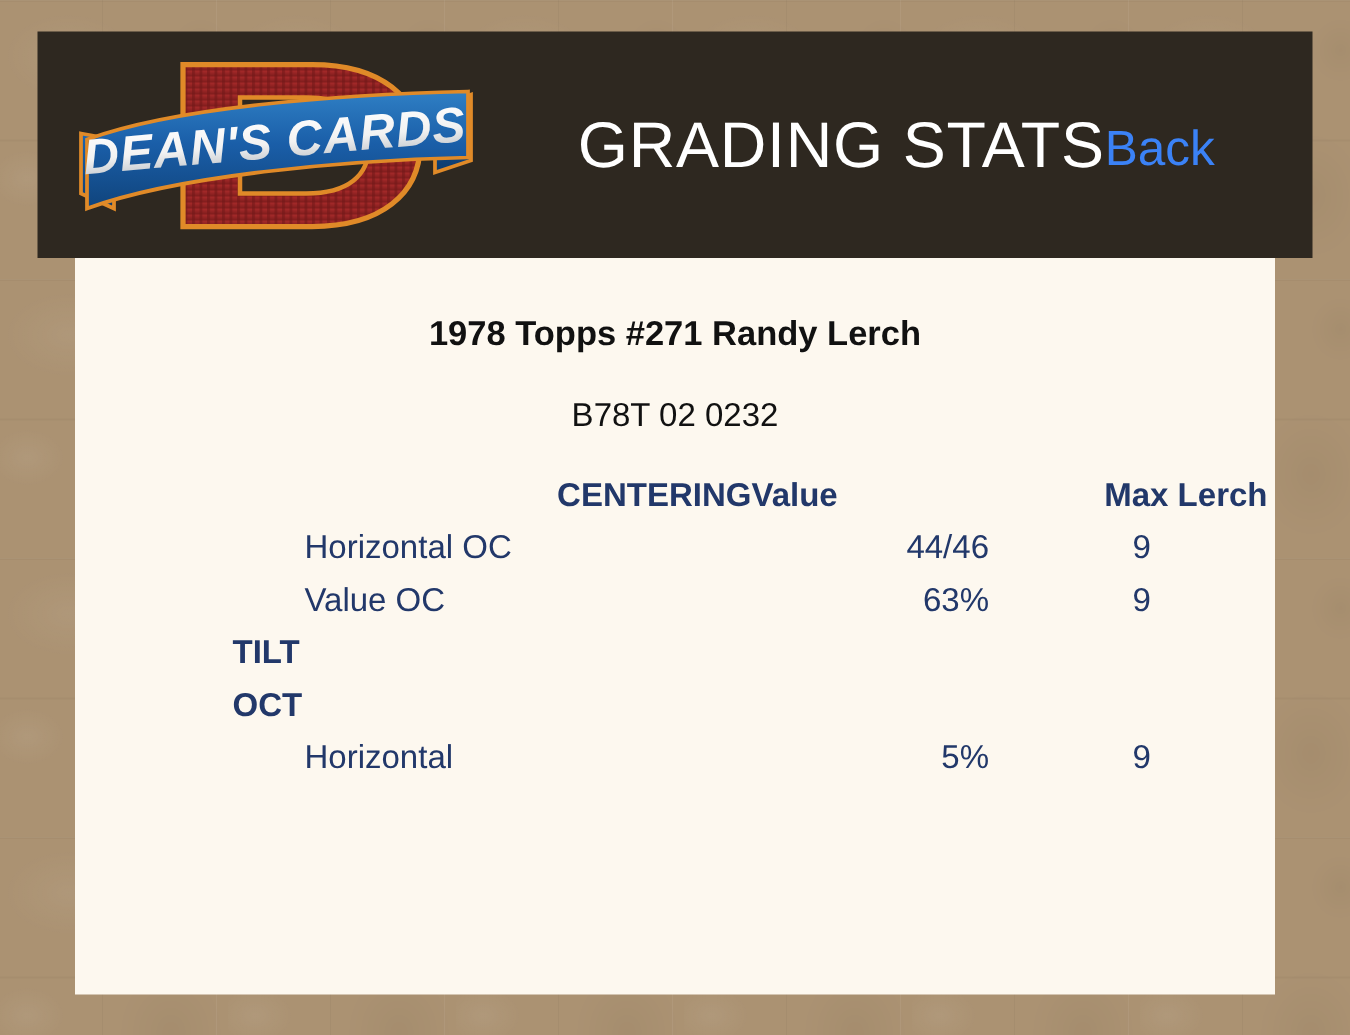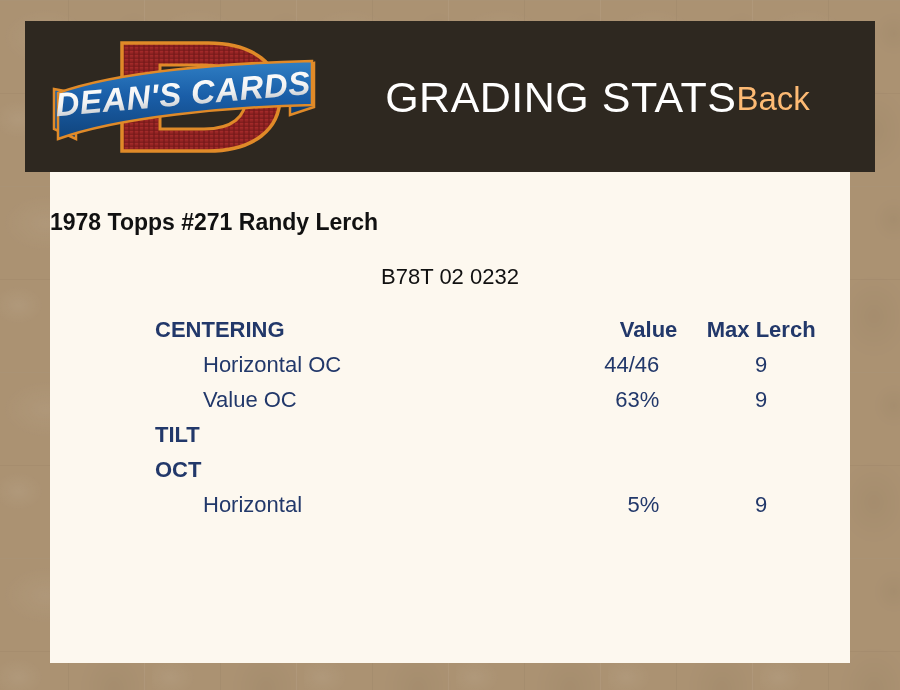--- a/index.html
+++ b/index.html
@@ -80,21 +80,21 @@
   }
   #grading-title {
     color: #ffffff;
     font-size: 43px;
     line-height: 50px;
     letter-spacing: 0.5px;
     font-weight: 400;
     white-space: nowrap;
   }
   #grading-subtitle {
-    color: #fdba74;
+    color: #3b82f6;
     font-size: 33px;
     line-height: 40px;
     font-weight: 400;
     margin-top: 4px;
     white-space: nowrap;
   }
 
   
   #content-panel {
     position: absolute;
@@ -104,21 +104,21 @@
     height: 491px;
     background: #fdf8ef;
     box-sizing: border-box;
   }
 
   #card-title {
     position: absolute;
     left: 0;
     top: 36px;
     width: 100%;
-    text-align: left;
+    text-align: center;
     color: #111111;
     font-size: 23px;
     font-weight: bold;
     line-height: 28px;
   }
   #card-code {
     position: absolute;
     left: 0;
     top: 70px;
     width: 100%;
@@ -154,22 +154,23 @@
     font-weight: bold;
     font-size: 22px;
   }
   .section-row .col-label { padding-left: 0 !important; }
 
   .data-row .col-label { padding-left: 48px !important; }
   .data-row td { font-weight: 400; }
 
   .header-row td {
     font-weight: bold;
-  }
-  .header-row .col-value { text-align: right; padding-right: 0 !important; }
+    text-align: right;
+  }
+  .header-row .col-value { text-align: left; padding-right: 0 !important; }
 </style>
 </head>
 <body>
 
 <div id="bg-texture"></div>
 
 <div id="header-bar">
 
   <div id="logo">
     <svg width="272" height="140" viewBox="0 0 272 140">

